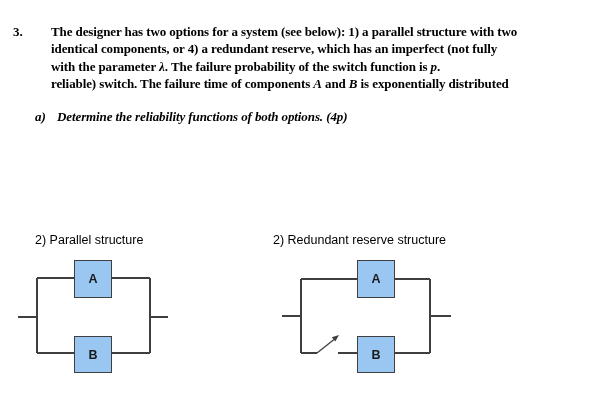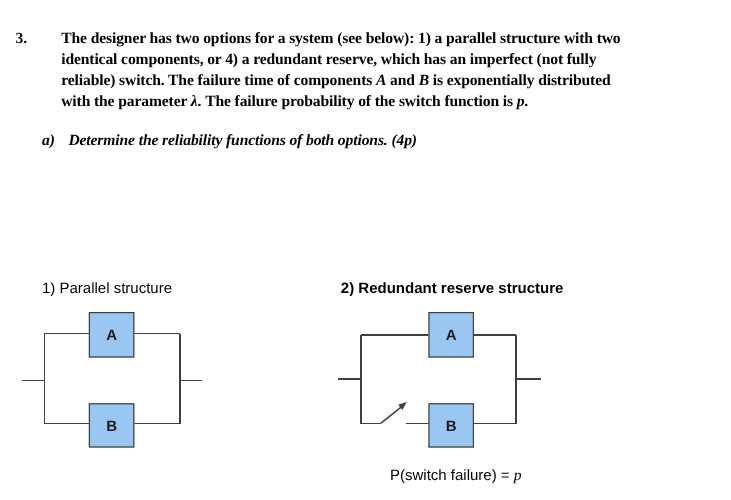--- a/index.html
+++ b/index.html
@@ -28,21 +28,21 @@
   .sublabel { display: inline-block; width: 22px; }
   
   .dtitle {
     position: absolute;
     top: 233px;
     font-size: 12.5px;
     white-space: pre;
     color: #000000;
   }
   .dtitle1 { left: 35px; }
-  .dtitle2 { left: 284px; font-weight: bold; }
+  .dtitle2 { left: 273px; }
   .caption {
     position: absolute;
     left: 325px;
     top: 388px;
     font-size: 12.5px;
     white-space: pre;
     color: #000000;
   }
   .caption .mvar {
     font-family: "Liberation Serif", "DejaVu Serif", serif;
@@ -75,27 +75,27 @@
 </head>
 <body>
 
 <div class="page">
 
   <span class="serif pnum">3.</span>
 
   <div class="serif ptext">
     <div class="line">The designer has two options for a system (see below): 1) a parallel structure with two</div>
     <div class="line">identical components, or 4) a redundant reserve, which has an imperfect (not fully</div>
+    <div class="line"><span>with the parameter </span><span class="mvar">λ</span><span>. The failure probability of the switch function is </span><span class="mvar">p</span><span>.</span></div>
     <div class="line"><span>reliable) switch. The failure time of components </span><span class="mvar">A</span><span> and </span><span class="mvar">B</span><span> is exponentially distributed</span></div>
-    <div class="line"><span>with the parameter </span><span class="mvar">λ</span><span>. The failure probability of the switch function is </span><span class="mvar">p</span><span>.</span></div>
   </div>
 
   <div class="serif subitem"><span class="sublabel">a)</span><span>Determine the reliability functions of both options. (4p)</span></div>
 
-  <div class="dtitle dtitle1">1) Parallel structure</div>
+  <div class="dtitle dtitle1">2) Parallel structure</div>
   <div class="dtitle dtitle2">2) Redundant reserve structure</div>
 
   <svg class="wires" width="609" height="417" viewBox="0 0 609 417">
     <g>
       <line class="ortho" x1="18" y1="317" x2="37" y2="317"></line>
       <line class="ortho" x1="37" y1="278" x2="37" y2="353"></line>
       <line class="ortho" x1="37" y1="278" x2="150" y2="278"></line>
       <line class="ortho" x1="37" y1="353" x2="150" y2="353"></line>
       <line class="ortho" x1="150" y1="278" x2="150" y2="353"></line>
       <line class="ortho" x1="150" y1="317" x2="168" y2="317"></line>
@@ -112,15 +112,14 @@
       <line class="ortho" x1="430" y1="279" x2="430" y2="353"></line>
       <line class="ortho" x1="430" y1="316" x2="451" y2="316"></line>
     </g>
   </svg>
 
   <div class="comp comp-a d1">A</div>
   <div class="comp comp-b d1">B</div>
   <div class="comp comp-a d2">A</div>
   <div class="comp comp-b d2">B</div>
 
-  <div class="caption"><span>P(switch failure) = </span><span class="mvar">p</span></div>
 
 </div>
 
 </body></html>

